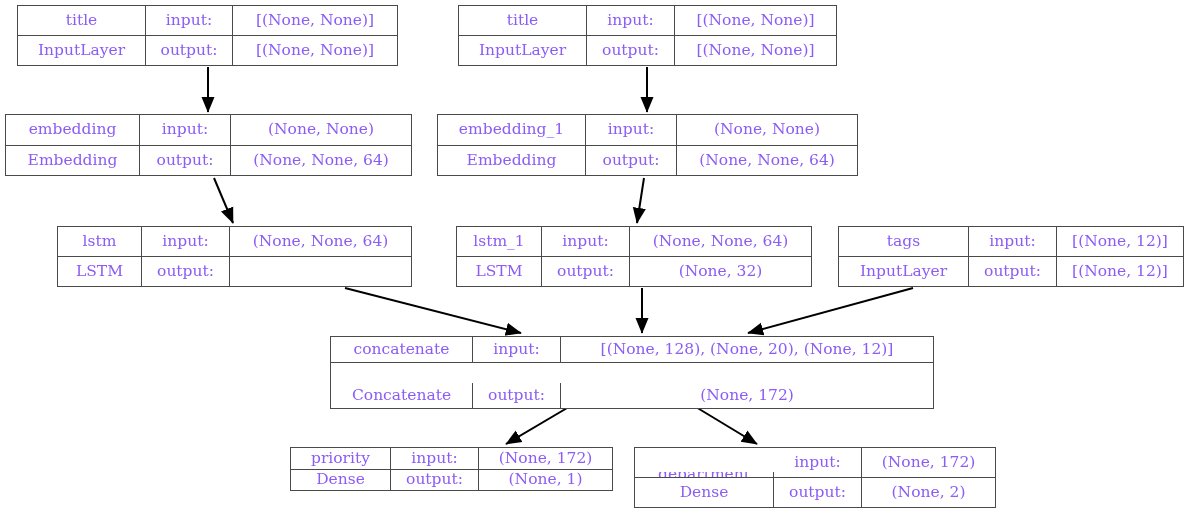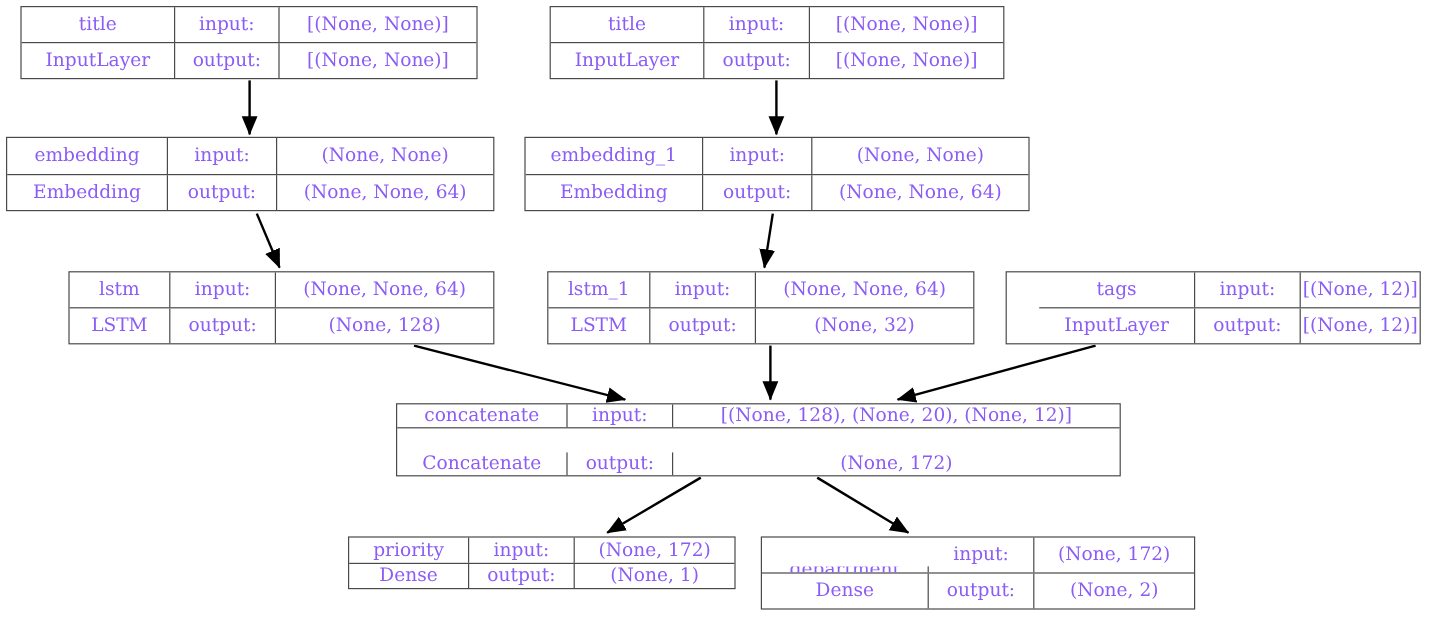--- a/index.html
+++ b/index.html
@@ -147,51 +147,50 @@
 
   <div class="node" style="left:57px; top:226px; width:355px; height:61px;">
     <div class="node-row row-top">
       <div class="cell cell-name" style="width:84px;">lstm</div>
       <div class="cell cell-io" style="width:88px;">input:</div>
       <div class="cell cell-shape">(None, None, 64)</div>
     </div>
     <div class="node-row">
       <div class="cell cell-name" style="width:84px;">LSTM</div>
       <div class="cell cell-io" style="width:88px;">output:</div>
-      <div class="cell cell-shape">(None, 128)</div>
     </div>
   </div>
 
   <div class="node" style="left:456px; top:226px; width:356px; height:61px;">
     <div class="node-row row-top">
       <div class="cell cell-name" style="width:85px;">lstm_1</div>
       <div class="cell cell-io" style="width:88px;">input:</div>
       <div class="cell cell-shape">(None, None, 64)</div>
     </div>
     <div class="node-row">
       <div class="cell cell-name" style="width:85px;">LSTM</div>
       <div class="cell cell-io" style="width:88px;">output:</div>
       <div class="cell cell-shape">(None, 32)</div>
     </div>
   </div>
 
-  <div class="node" style="left:838px; top:226px; width:346px; height:61px;padding-left:27px;">
+  <div class="node" style="left:838px; top:226px; width:346px; height:61px;">
     <div class="node-row row-top">
       <div class="cell cell-name" style="width:130px;">tags</div>
       <div class="cell cell-io" style="width:88px;">input:</div>
       <div class="cell cell-shape">[(None, 12)]</div>
     </div>
     <div class="node-row">
       <div class="cell cell-name" style="width:130px;">InputLayer</div>
       <div class="cell cell-io" style="width:88px;">output:</div>
       <div class="cell cell-shape">[(None, 12)]</div>
     </div>
   </div>
 
-  <div class="node" style="left:330px; top:336px; width:604px; height:61px;gap:20px;">
+  <div class="node" style="left:330px; top:336px; width:604px; height:73px;gap:20px;">
     <div class="node-row row-top">
       <div class="cell cell-name" style="width:142px;">concatenate</div>
       <div class="cell cell-io" style="width:88px;">input:</div>
       <div class="cell cell-shape">[(None, 128), (None, 20), (None, 12)]</div>
     </div>
     <div class="node-row">
       <div class="cell cell-name" style="width:142px;">Concatenate</div>
       <div class="cell cell-io" style="width:88px;">output:</div>
       <div class="cell cell-shape">(None, 172)</div>
     </div>

